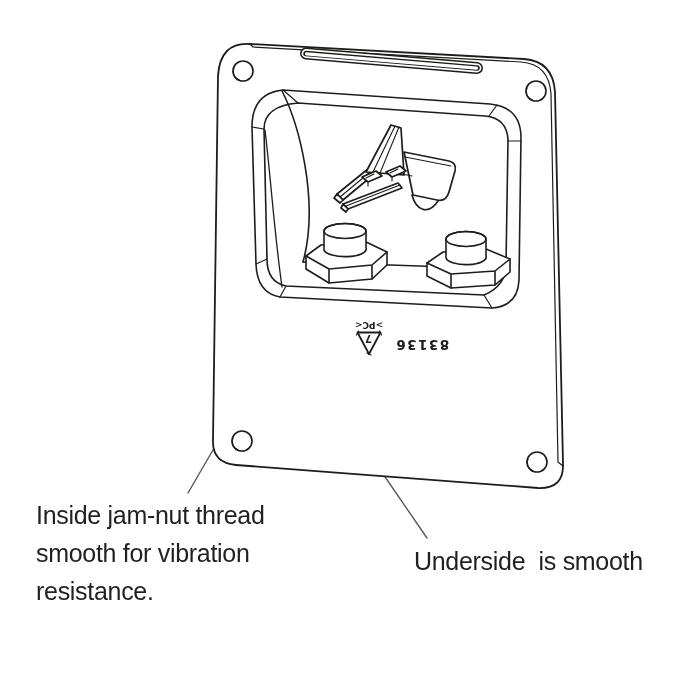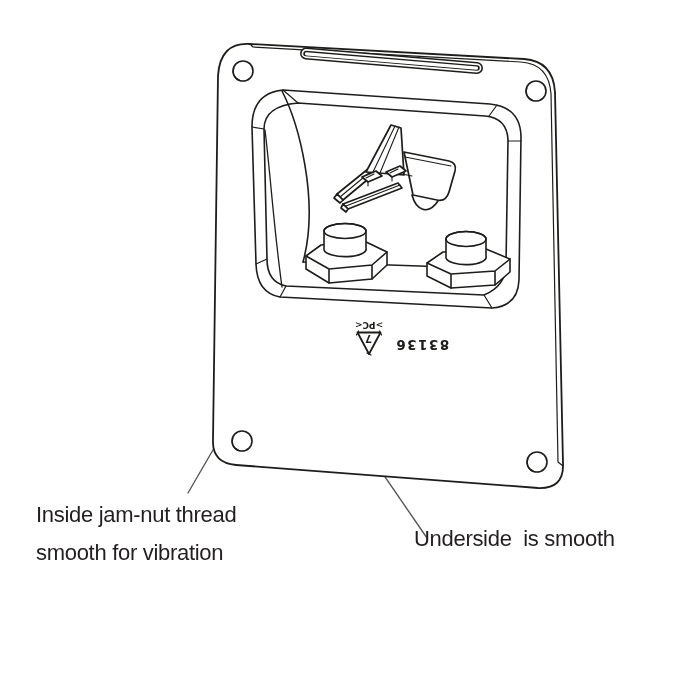--- a/index.html
+++ b/index.html
@@ -8,28 +8,28 @@
     background:#ffffff;
     font-family:"Liberation Sans", sans-serif;
     position:relative;
     overflow:hidden;
   }
   .stage{position:absolute;inset:0;width:700px;height:700px;}
   svg{position:absolute;left:0;top:0;}
   .annotation{
     position:absolute;
     color:#231f20;
-    font-size:22px;
+    font-size:25px;
     line-height:38px;
     letter-spacing:-0.3px;
     font-weight:500;
   }
   .annotation div{white-space:pre;}
   .ann-left{left:36px;top:496px;}
-  .ann-right{left:414px;top:520px;line-height:37px;}
+  .ann-right{left:414px;top:543px;line-height:37px;}
 </style>
 </head>
 <body>
 
 <div class="stage">
 <svg width="700" height="700" viewBox="0 0 700 700">
   <g fill="none" stroke="#1d1d1b" stroke-width="1.8" stroke-linecap="round" stroke-linejoin="round">
 
     <g stroke="#58595b" stroke-width="1.4">
       <path d="M 317,271 L 188,493"></path>
@@ -127,17 +127,18 @@
       </g>
       <text x="369.5" y="353" text-anchor="middle" fill="#1d1d1b" stroke="none" font-family="'DejaVu Sans', sans-serif" font-size="10" font-weight="bold">7</text>
       <text x="369" y="366.5" text-anchor="middle" fill="#1d1d1b" stroke="none" font-family="'DejaVu Sans', sans-serif" font-size="9" font-weight="bold">&gt;PC&lt;</text>
     </g>
   </g>
 </svg>
 
 <div class="annotation ann-left">
   <div>Inside jam-nut thread</div>
   <div>smooth for vibration</div>
+  <div>resistance.</div>
 </div>
 <div class="annotation ann-right">
   <div>Underside  is smooth</div>
 </div>
 </div>
 
 </body></html>

